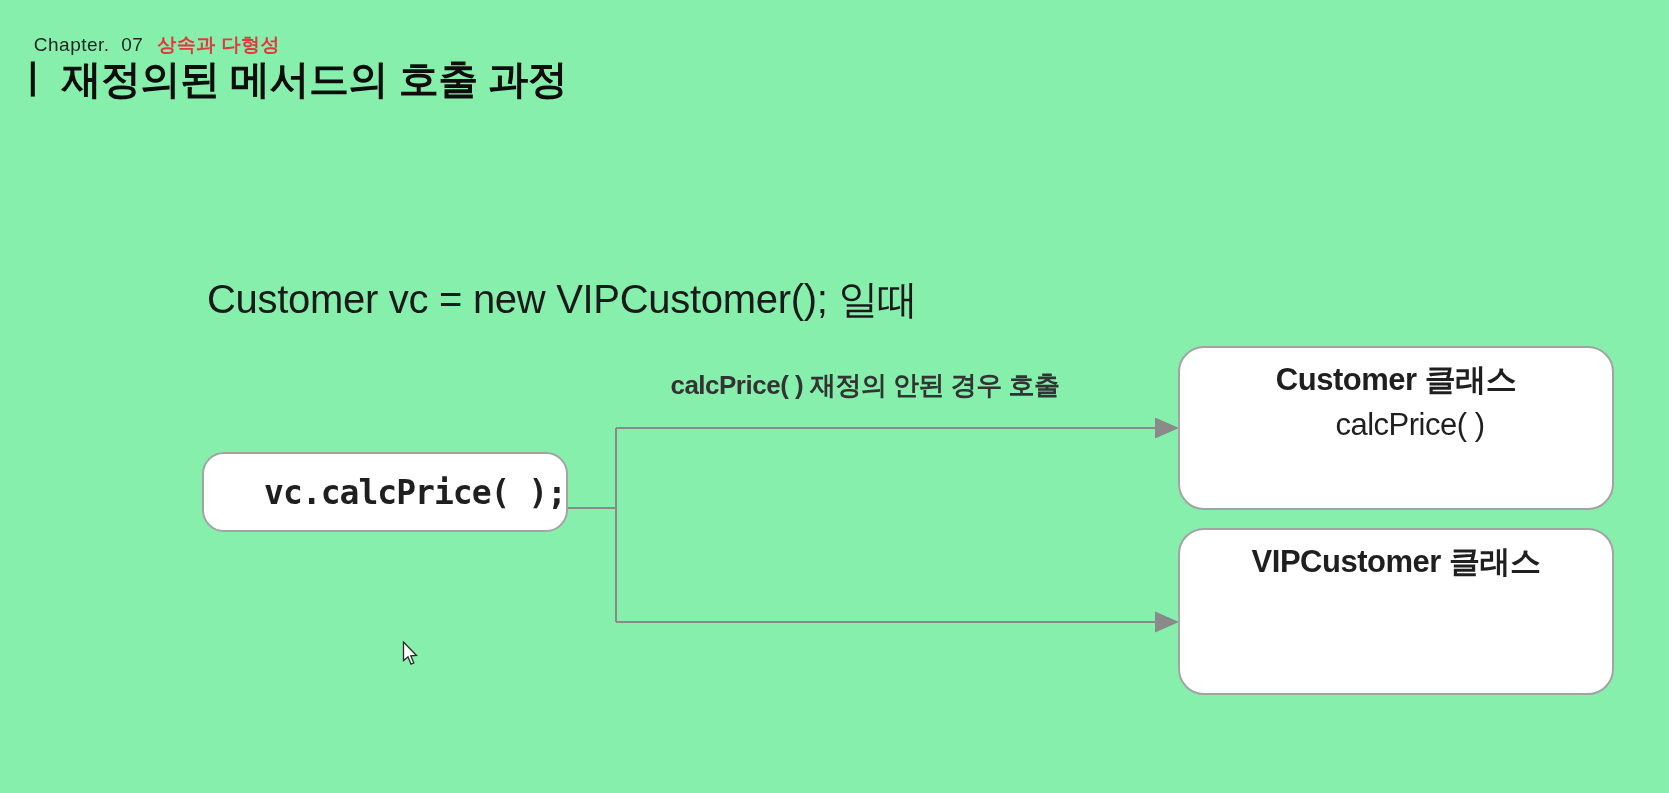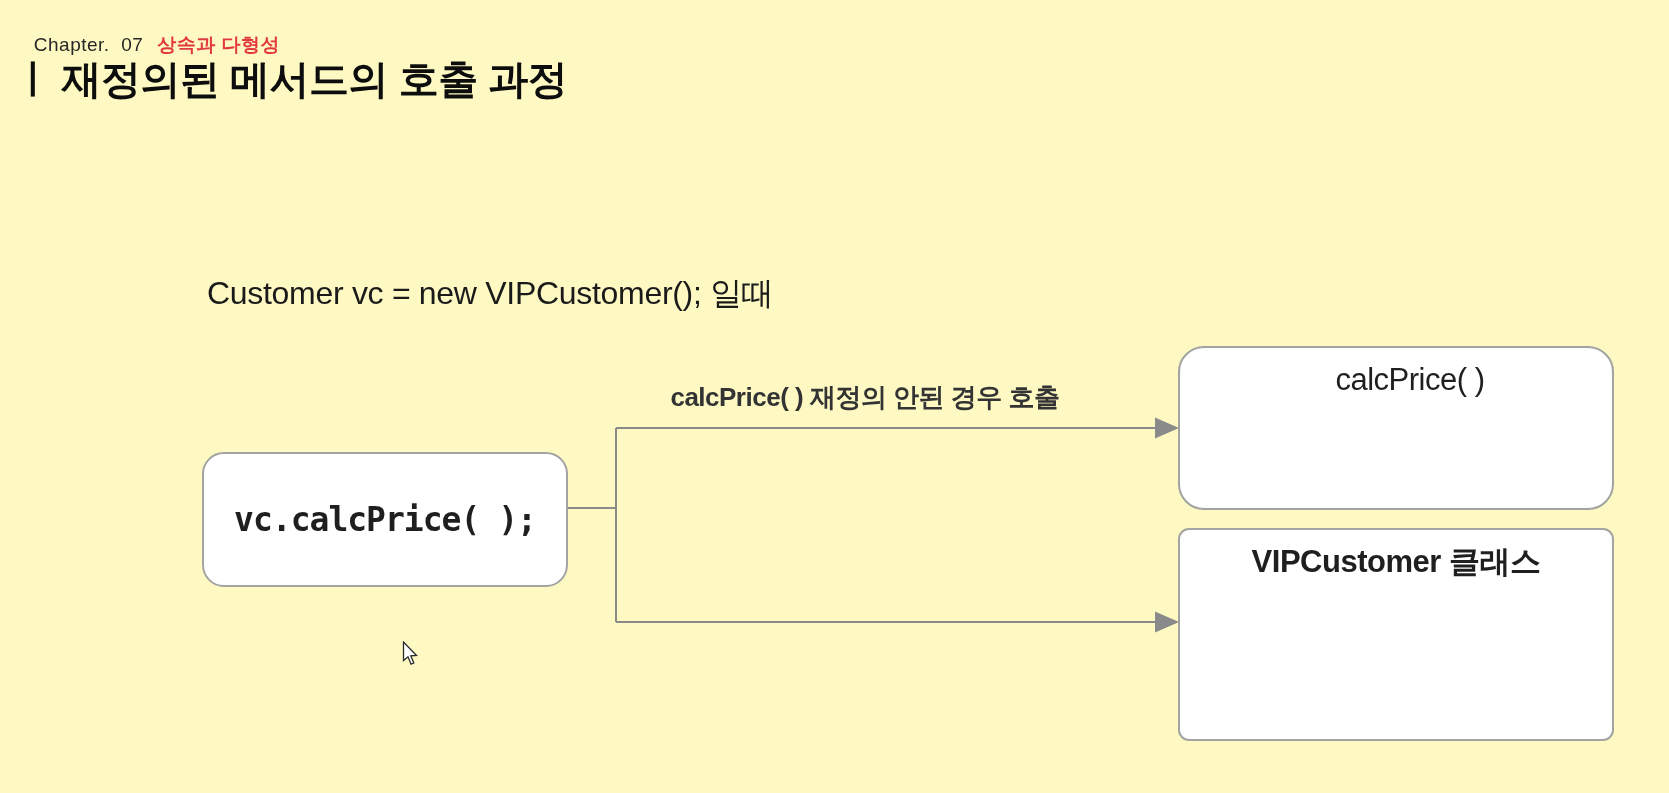--- a/index.html
+++ b/index.html
@@ -5,21 +5,21 @@
   html, body {
     margin: 0;
     padding: 0;
     background: #ffffff;
     font-family: "Liberation Sans", "DejaVu Sans", sans-serif;
   }
   .slide {
     position: relative;
     width: 1669px;
     height: 793px;
-    background: #fef9c3;
+    background: #86efac;
     overflow: hidden;
   }
   
   .chapter-line {
     position: absolute;
     left: 16px;
     top: 14px;
     height: 24px;
     white-space: pre;
   }
@@ -46,21 +46,21 @@
     letter-spacing: -0.5px;
     display: flex;
     align-items: center;
   }
   .title-marker { margin-right: 9px; font-weight: 700; }
   
   .statement {
     position: absolute;
     left: 207px;
     top: 272px;
-    font-size: 32px;
+    font-size: 40px;
     color: #1a1a1a;
     letter-spacing: -0.3px;
     white-space: pre;
   }
   
   .diagram-lines {
     position: absolute;
     left: 0; top: 0;
     width: 1669px; height: 793px;
     pointer-events: none;
@@ -68,54 +68,54 @@
   .dbox {
     position: absolute;
     background: #ffffff;
     border: 2px solid #a3a3a3;
     box-sizing: border-box;
     text-align: center;
     color: #1f1f1f;
   }
   .source-box {
     left: 202px; top: 452px;
-    width: 366px; height: 135px;
+    width: 366px; height: 80px;
     border-radius: 22px;
     font-family: "DejaVu Sans Mono", "Liberation Mono", monospace;
     font-size: 33px;
     font-weight: 600;
     display: flex;
     align-items: center;
-    justify-content: center;
+    justify-content: flex-end;
     letter-spacing: -1px;
   }
   .class-box {
     left: 1178px;
     width: 436px;
     border-radius: 26px;
     font-size: 31px;
     line-height: 45px;
     padding-top: 9px;
   }
   .customer-box { top: 346px; height: 164px; }
-  .vip-box      { top: 528px; height: 213px; border-radius: 11px; }
+  .vip-box      { top: 528px; height: 167px; }
   .class-box .l1 { font-weight: 600; letter-spacing: -0.5px; }
   .class-box .l2 { font-weight: 400; letter-spacing: -0.5px; margin-left: 28px; }
   .arrow-label {
     position: absolute;
     left: 580px;
     width: 570px;
     text-align: center;
     font-size: 26px;
     font-weight: 600;
     color: #333333;
     letter-spacing: -0.5px;
     white-space: pre;
   }
-  .label-top    { top: 380px; }
+  .label-top    { top: 368px; }
   .label-bottom { top: 572px; }
   
   .mouse-cursor {
     position: absolute;
     left: 402px;
     top: 641px;
     width: 17px;
     height: 26px;
   }
 </style>
@@ -144,20 +144,21 @@
     <polygon points="1155,611.5 1179,622 1155,632.5" fill="#8a8a8a"></polygon>
   </svg>
 
   <div class="arrow-label label-top">calcPrice( ) 재정의 안된 경우 호출</div>
 
   <div class="dbox source-box">
     <span>vc.calcPrice( );</span>
   </div>
 
   <div class="dbox class-box customer-box">
+    <div class="l1">Customer 클래스</div>
     <div class="l2">calcPrice( )</div>
   </div>
 
   <div class="dbox class-box vip-box">
     <div class="l1">VIPCustomer 클래스</div>
   </div>
 
   <svg class="mouse-cursor" viewBox="0 0 17 26" xmlns="http://www.w3.org/2000/svg">
     <path d="M1.5 1 L1.5 19.5 L6 15.8 L9 23.2 L11.8 22 L8.8 14.8 L14.5 14.5 Z" fill="#ffffff" stroke="#2b2b2b" stroke-width="1.3" stroke-linejoin="miter"></path>
   </svg>

